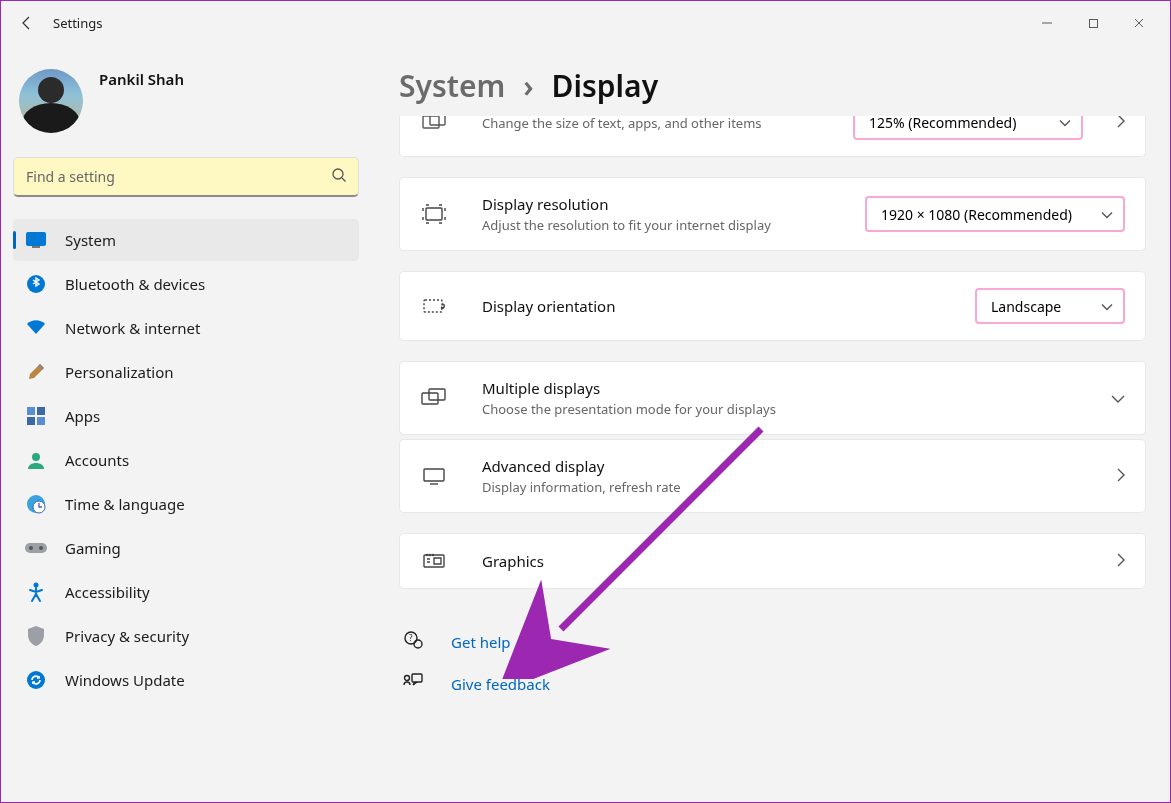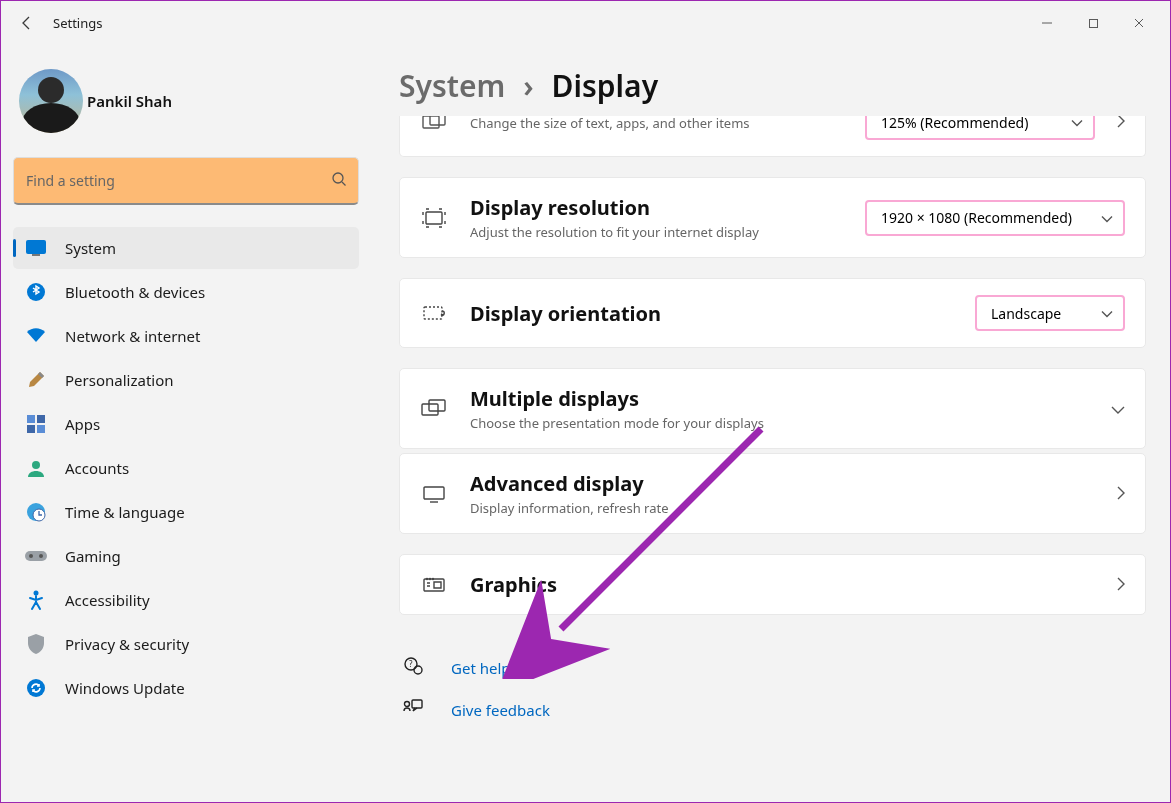--- a/index.html
+++ b/index.html
@@ -4,45 +4,45 @@
 <style>
 * { margin:0; padding:0; box-sizing:border-box; font-family:"Segoe UI Variable","Segoe UI",system-ui,sans-serif; }
 body { background:#f3f3f3; width:1171px; height:803px; overflow:hidden; position:relative; border:1px solid #9c27b0; }
 .titlebar { height:44px; display:flex; align-items:center; padding:16px 8px;text-align:right; }
 .back-btn { width:36px; height:36px; display:flex; align-items:center; justify-content:center; border-radius:4px; cursor:pointer; }
 .app-title { font-size:13px; color:#222; margin-left:8px; }
 .window-controls { margin-left:auto; display:flex; }
 .win-ctl { width:46px; height:32px; display:flex; align-items:center; justify-content:center; color:#444; }
 .layout { display:flex; height:calc(100% - 44px); }
 .sidebar { width:370px; padding:18px 12px 12px 12px; display:flex; flex-direction:column; }
-.profile { display:flex; align-items:center; gap:4px; padding:6px 6px 18px 6px; }
+.profile { display:flex; gap:16px; padding:6px 6px 18px 6px; }
 .avatar { width:64px; height:64px; border-radius:50%; background:linear-gradient(180deg,#6e99c7 0%, #8ec1d8 40%, #c4b68e 100%); position:relative; overflow:hidden; }
 .avatar::after{content:"";position:absolute;left:50%;top:8px;transform:translateX(-50%);width:26px;height:26px;border-radius:50%;background:#2b2b2b;}
 .avatar::before{content:"";position:absolute;left:50%;bottom:-10px;transform:translateX(-50%);width:58px;height:40px;border-radius:50% 50% 0 0;background:#1a1a1a;}
 .profile-name { font-size:15px; font-weight:600; color:#111; }
 .search-wrap{position:relative;margin:6px 0 22px 0;}
-.search { width:100%; height:48px; border:1px solid #ddd; border-bottom:2px solid #8a8a8a; border-radius:5px; background:#fdba74; padding:0 40px 0 12px; font-size:14px; color:#333; }
+.search { width:100%; height:40px; border:1px solid #ddd; border-bottom:2px solid #8a8a8a; border-radius:5px; background:#fef9c3; padding:0 40px 0 12px; font-size:14px; color:#333; }
 .search::placeholder{color:#666;}
 .search-icon { position:absolute; right:12px; top:50%; transform:translateY(-50%); color:#555; }
 .nav { display:flex; flex-direction:column; gap:2px; }
 .nav-item { display:flex; align-items:center; gap:18px; height:42px; padding:0 12px; border-radius:5px; font-size:15px; color:#1b1b1b; cursor:pointer; position:relative; }
 .nav-item.active { background:#e9e9e9; }
 .nav-item.active::before { content:""; position:absolute; left:0; top:50%; transform:translateY(-50%); width:3px; height:18px; background:#0067c0; border-radius:2px; }
 .nav-ico { width:22px; height:22px; display:flex; align-items:center; justify-content:center; }
 .main { flex:1; padding:20px 24px 0 28px; overflow:hidden; }
 .breadcrumb { display:flex; align-items:center; gap:18px; font-size:30px; margin-bottom:10px; }
 .bc-sys { color:#6b6b6b; font-weight:600; }
 .bc-sep { color:#6b6b6b; font-weight:600; }
 .bc-cur { color:#111; font-weight:600; }
 .content { height:660px; overflow:hidden; }
-.card { background:#fff; border:1px solid #e8e8e8; border-radius:5px; padding:16px 20px; display:flex; align-items:center; gap:22px; margin-bottom:4px; }
+.card { background:#fff; border:1px solid #e8e8e8; border-radius:5px; padding:16px 20px; display:flex; align-items:center; gap:34px; margin-bottom:4px; }
 .card.clipped-top { border-top-left-radius:0;border-top-right-radius:0; margin-top:-28px; border-top:none;}
 .card-ico { width:28px; display:flex; justify-content:center; color:#333; }
 .card-text { flex:1; }
-.card-title { font-size:20px; color:#111;font-weight:bold; }
+.card-title { font-size:15px; color:#111; }
 .card-sub { font-size:13px; color:#666; margin-top:2px; }
 .drop { border:2px solid #f9a8d4; border-radius:4px; height:36px; padding:0 34px 0 14px; font-size:14px; display:flex; align-items:center; position:relative; background:#fff; min-width:120px; }
 .drop .chev { position:absolute; right:10px; top:50%; transform:translateY(-50%); color:#555; }
 .group-gap { height:16px; }
 .section-h { font-size:15px; font-weight:600; color:#111; margin:26px 0 14px 2px; }
 .chev-r { color:#555; }
 .footer-link { display:flex; align-items:center; gap:26px; height:42px; padding:0 4px; font-size:15px; }
 .footer-link a { color:#0067c0; text-decoration:none; }
 .footer-ico { width:22px; color:#222; }
 .arrow-overlay { position:absolute; left:400px; top:418px; width:420px; height:260px; pointer-events:none; }

